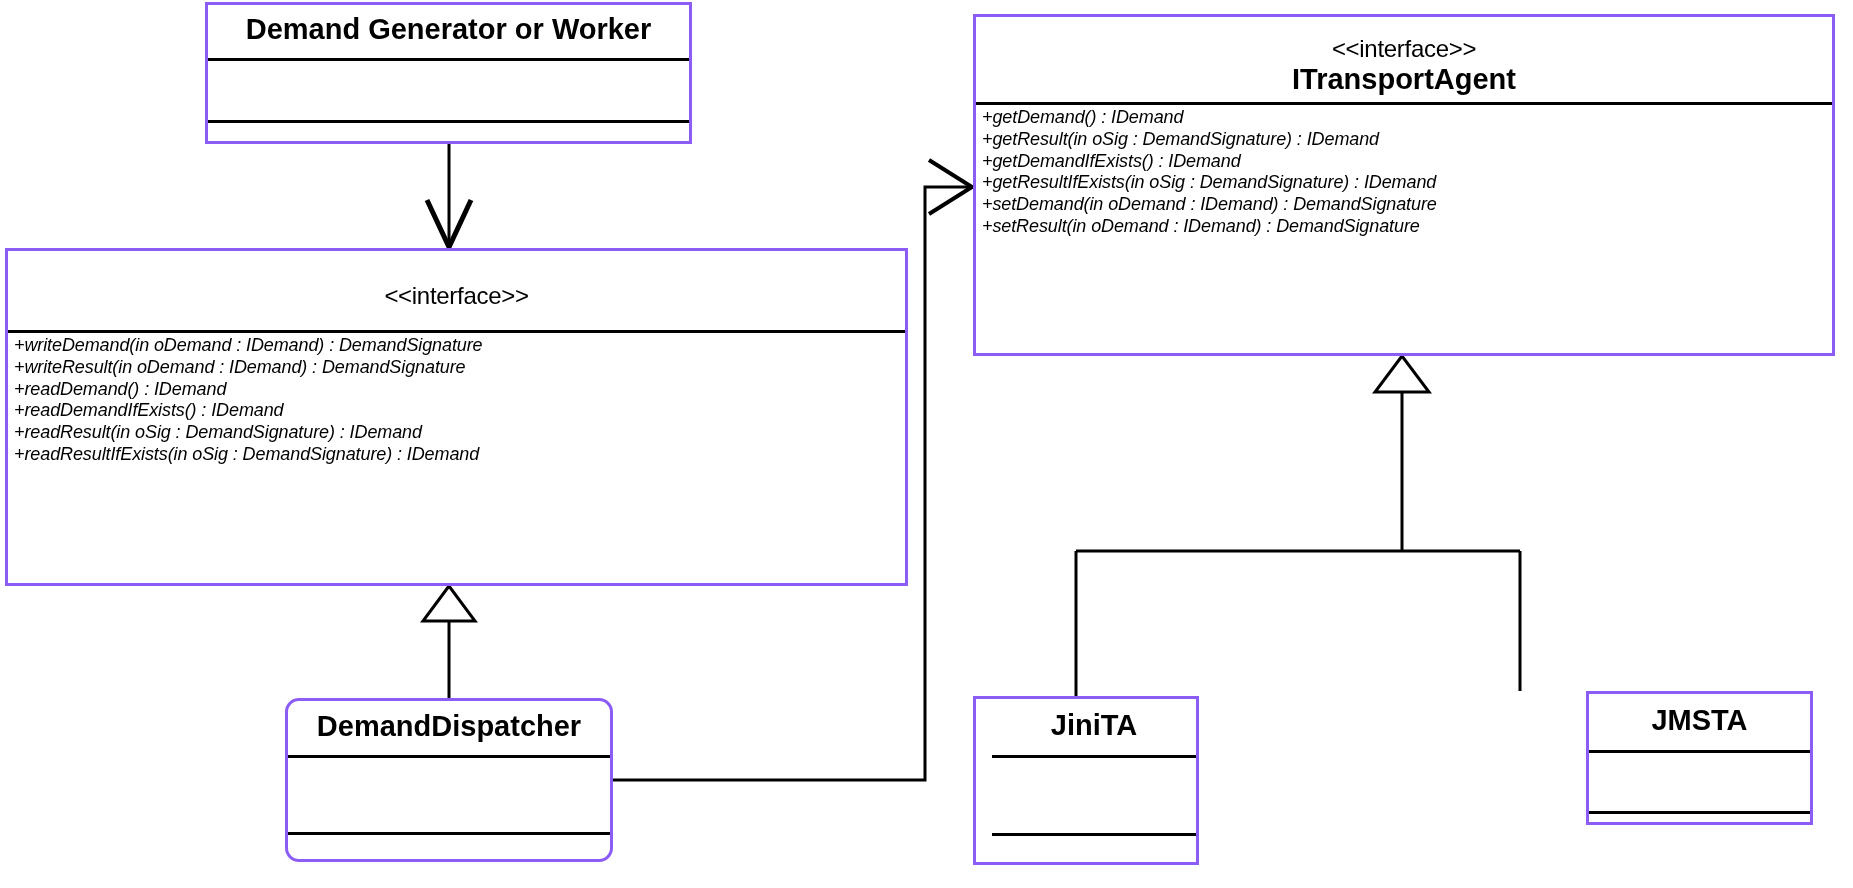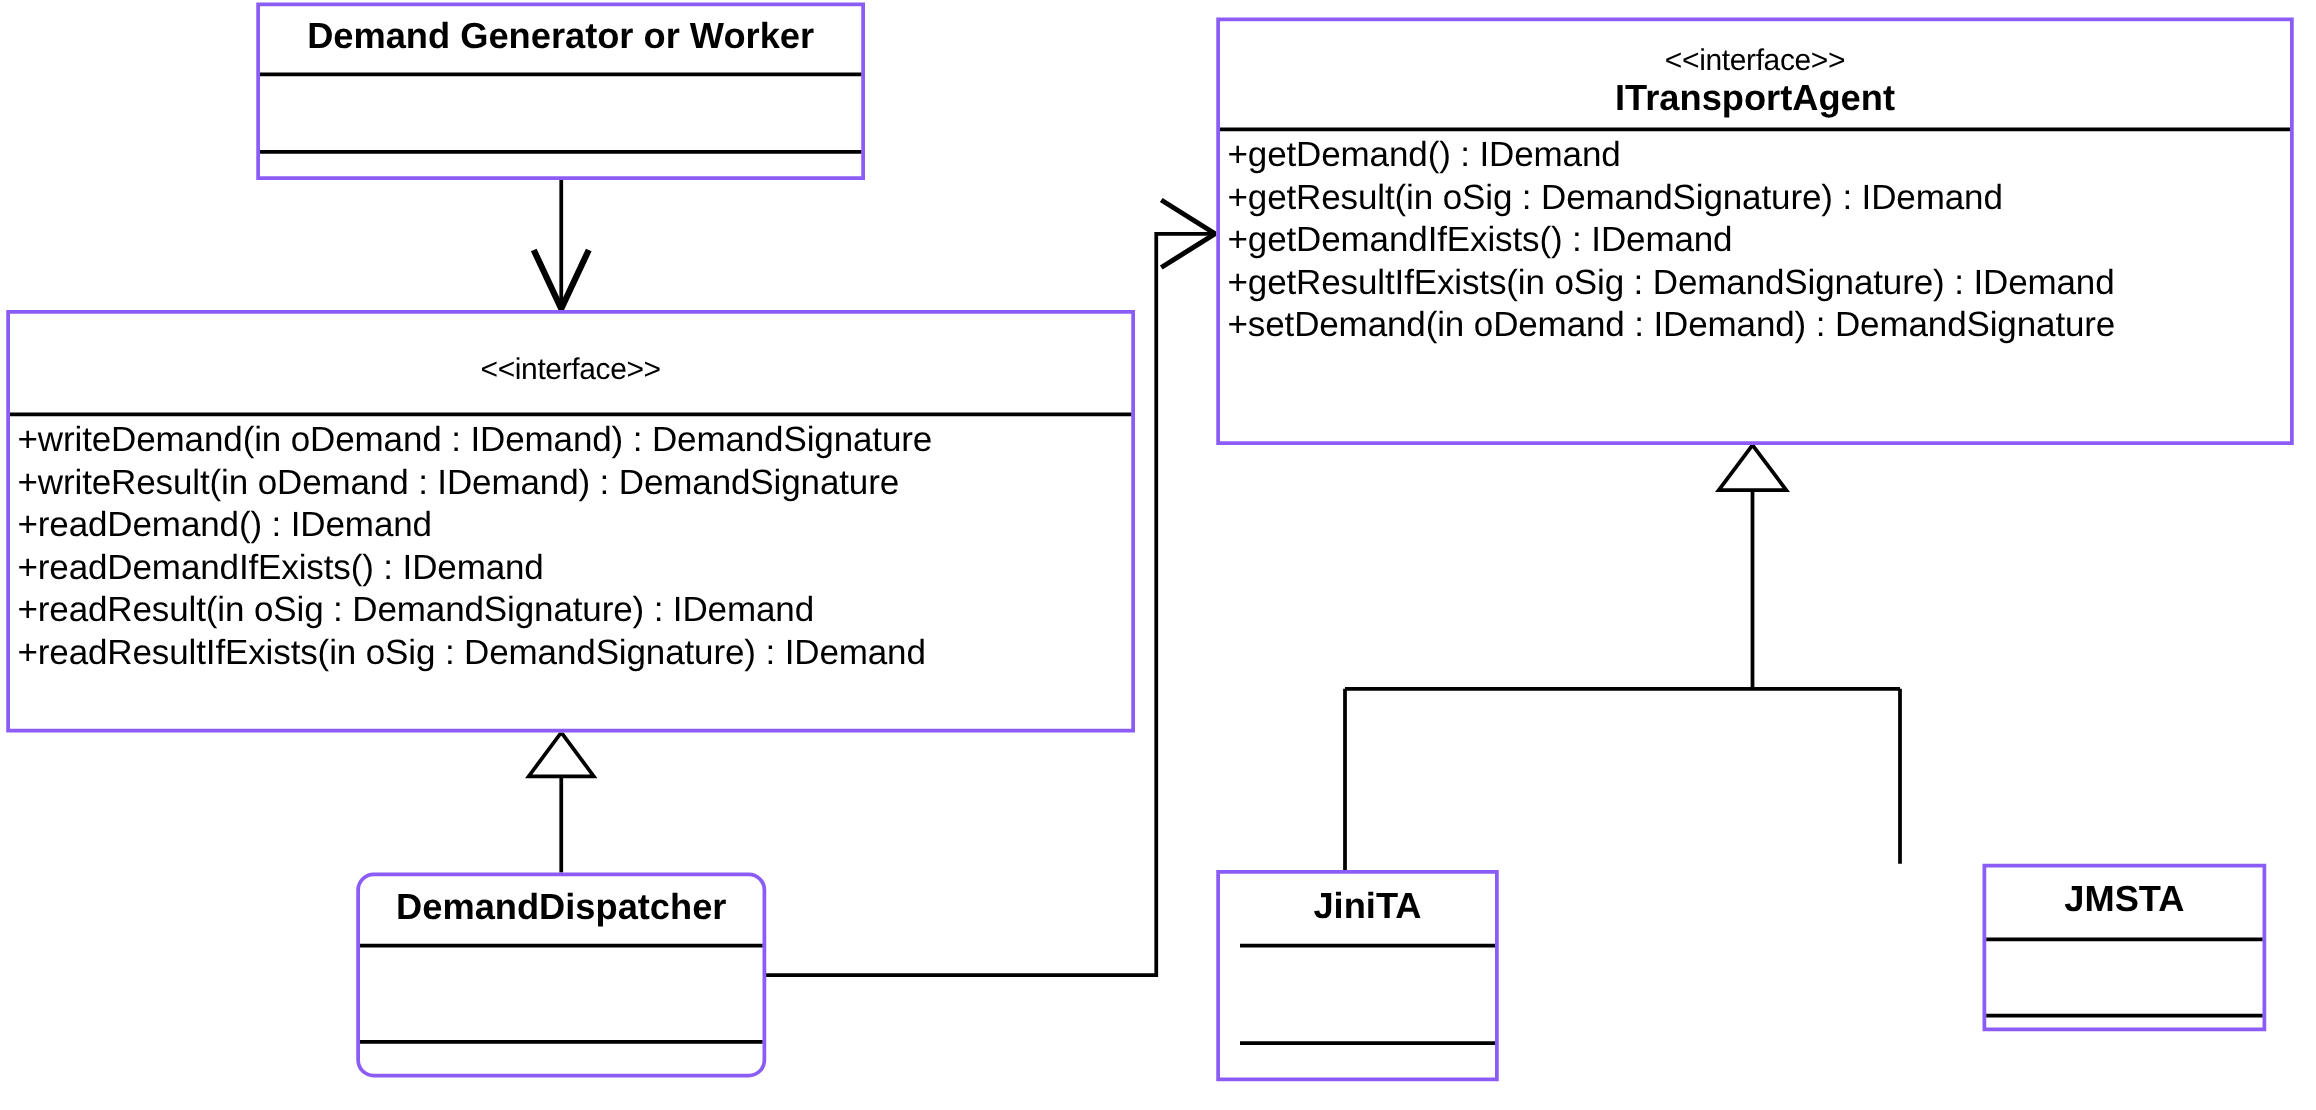--- a/index.html
+++ b/index.html
@@ -50,21 +50,22 @@
     line-height: 1.12;
   }
   .compartment-ops {
     box-sizing: border-box;
     padding: 2px 0 2px 6px;
     display: flex;
     flex-direction: column;
     justify-content: flex-start;
   }
   .op-line {
-    font-size: 28px;
+    font-size: 18px;
+    font-style: italic;
     line-height: 1.212;
     white-space: nowrap;
     letter-spacing: -0.1px;
   }
   .compartment-empty {
     box-sizing: border-box;
     flex: 1 1 auto;
   }
   .compartment-empty.with-divider {
     border-bottom: 3px solid #000000;
@@ -147,20 +148,21 @@
     <div class="compartment-header with-divider" style="height:88px;">
       <div class="stereotype">&lt;&lt;interface&gt;&gt;</div>
       <div class="class-name">ITransportAgent</div>
     </div>
     <div class="compartment-ops">
       <div class="op-line">+getDemand() : IDemand</div>
       <div class="op-line">+getResult(in oSig : DemandSignature) : IDemand</div>
       <div class="op-line">+getDemandIfExists() : IDemand</div>
       <div class="op-line">+getResultIfExists(in oSig : DemandSignature) : IDemand</div>
       <div class="op-line">+setDemand(in oDemand : IDemand) : DemandSignature</div>
+      <div class="op-line">+setResult(in oDemand : IDemand) : DemandSignature</div>
     </div>
   </div>
 
   <div class="uml-class" style="left:285px; top:698px; width:328px; height:164px;border-radius:14px;">
     <div class="compartment-header with-divider" style="height:57px;">
       <div class="class-name">DemandDispatcher</div>
     </div>
     <div class="compartment-empty with-divider" style="height:52px;"></div>
     <div class="compartment-empty"></div>
   </div>

